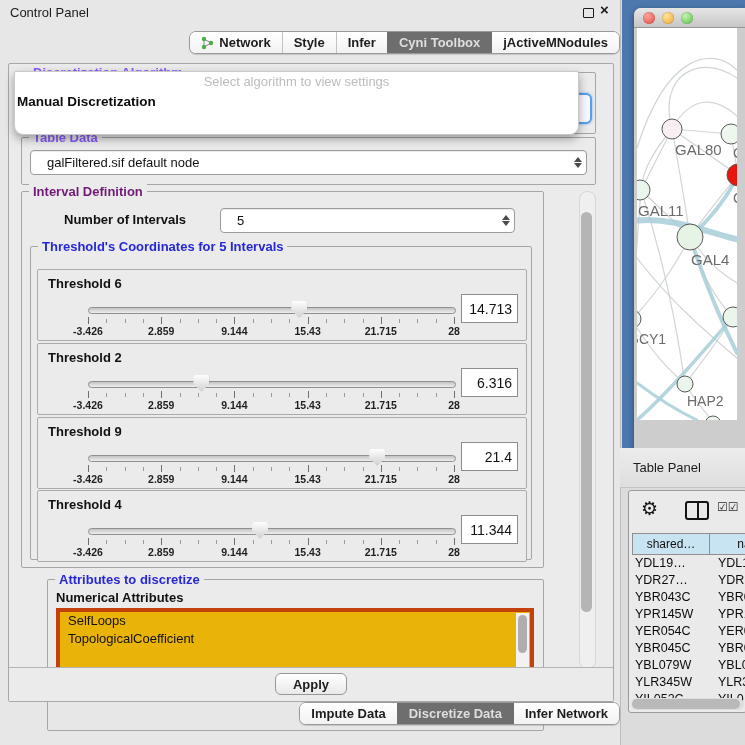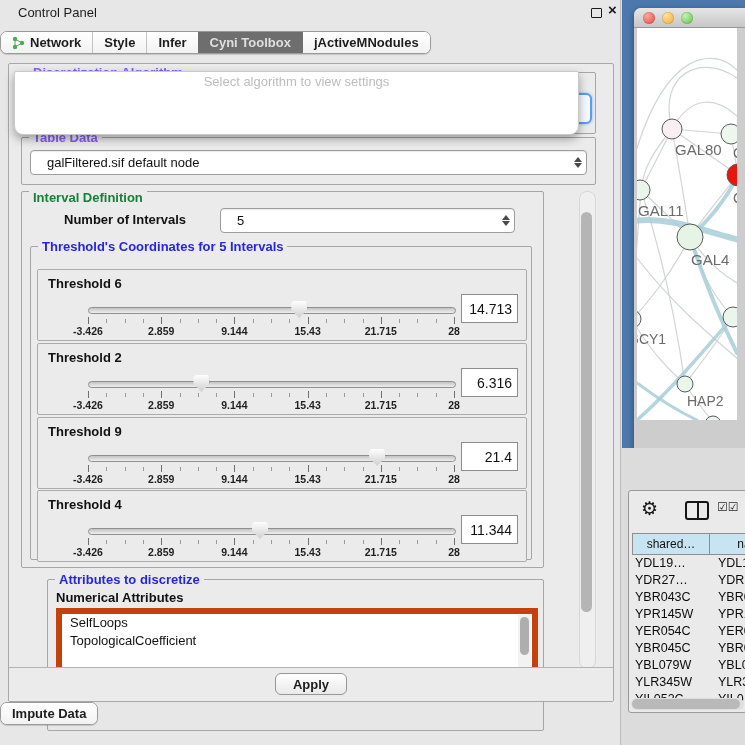--- a/index.html
+++ b/index.html
@@ -1,41 +1,41 @@
 <!DOCTYPE html>
 <html><head>
 <meta charset="utf-8">
 <style>
   html,body{margin:0;padding:0;background:#9a9a9a;}
   #root{position:relative;width:745px;height:745px;background:#e7e7e7;overflow:hidden;
         font-family:"Liberation Sans","DejaVu Sans",sans-serif;color:#111;}
   
-  .cp-titlebar{position:absolute;left:8px;top:0;width:620px;height:26px;}
+  .cp-titlebar{position:absolute;left:0;top:0;width:620px;height:26px;}
   .cp-title{position:absolute;left:10px;top:5px;font-size:13px;color:#1c1c1c;}
   .float-ico{position:absolute;left:583px;top:8px;width:9px;height:8px;border:1.5px solid #1a1a1a;border-radius:1px;}
   .close-ico{position:absolute;left:600px;top:1px;font-size:15px;font-weight:bold;color:#1a1a1a;}
   
-  .tabbar{position:absolute;left:0;width:620px;display:flex;justify-content:flex-start;}
+  .tabbar{position:absolute;left:0;width:620px;display:flex;justify-content:flex-end;}
   .tabbar.top{top:31px;}
   .tabbar.bottom{top:702px;}
   .seg-group{display:inline-flex;border:1px solid #9a9a9a;border-radius:7px;overflow:hidden;
              background:#fff;box-shadow:0 1px 1px rgba(0,0,0,.15);}
   .seg{display:flex;align-items:center;gap:5px;padding:3px 11px;font-size:13px;font-weight:bold;
        color:#1d1d1d;background:linear-gradient(#ffffff,#f2f2f2);cursor:default;}
   .seg + .seg{border-left:1px solid #c2c2c2;}
   .seg.selected{background:#6e6e6e;color:#dfdfdf;border-left-color:#6e6e6e;}
   .seg.selected + .seg{border-left-color:#6e6e6e;}
   
   .outer-panel{position:absolute;left:8px;top:63px;width:604px;height:637px;background:#ebebeb;
                border:1px solid #a8a8a8;border-radius:2px;}
   .group{position:absolute;border:1px solid #a6a6a6;border-radius:2px;}
   .legend{position:absolute;top:-8px;left:7px;background:#ebebeb;padding:0 4px;font-size:13px;
           font-weight:bold;white-space:nowrap;}
   .legend.plain{font-weight:bold;color:#8b5cf6;}
-  .legend.green{color:#15803d;margin-top:6px;}
+  .legend.green{color:#701a75;}
   .legend.blue{color:#2727d8;}
   
   .algo-popup{position:absolute;left:5px;top:7px;width:563px;height:62px;background:#ffffff;
               border:1px solid #c9c9c9;border-radius:2px 2px 9px 9px;z-index:6;
               box-shadow:0 4px 10px rgba(0,0,0,.35);}
   .popup-hint{height:20px;line-height:20px;text-align:center;font-size:13px;color:#bcbcbc;}
   .popup-opt{height:20px;line-height:20px;font-size:13.5px;color:#0c0c0c;padding-left:2px;white-space:nowrap;}
   .popup-opt.selected{font-weight:bold;}
   .combo-focus-bit{position:absolute;left:552px;top:29px;width:27px;height:27px;border:2px solid #5b9ee8;
                    border-radius:6px;background:#f6f9fd;z-index:2;box-shadow:0 0 3px #7fb4ef;}
@@ -59,21 +59,21 @@
   .ticks{position:absolute;left:0;top:17px;width:100%;height:8px;}
   .tick{position:absolute;top:0;width:1px;background:#6f6f6f;}
   .tick.major{height:7px;}
   .tick.minor{height:4px;top:2px;background:#9a9a9a;}
   .ticklabels{position:absolute;left:0;top:25px;width:100%;height:12px;}
   .ticklabel{position:absolute;transform:translateX(-50%);font-size:10.5px;font-weight:bold;color:#1f1f1f;white-space:nowrap;}
   .val{position:absolute;right:8px;top:24px;width:57px;height:29px;box-sizing:border-box;border:1px solid #8d8d8d;
        background:#fff;font-family:inherit;font-size:14px;text-align:right;padding-right:5px;color:#111;}
   
   .attr-title{position:absolute;left:8px;top:10px;font-size:13px;font-weight:bold;}
-  .attr-list{position:absolute;left:8px;top:28px;width:470px;height:57px;background:#ffffff;border:6px solid #c2410c;
+  .attr-list{position:absolute;left:8px;top:28px;width:470px;height:57px;background:#eab308;border:4px solid #c2410c;
              overflow:hidden;}
   .attr-item{font-size:13px;line-height:18px;padding-left:8px;white-space:nowrap;}
   .attr-scroll{position:absolute;left:456px;top:1px;width:13px;height:55px;background:#f2f2f2;}
   .attr-scroll .th{position:absolute;left:2px;top:2px;width:9px;height:38px;background:#aeaeae;border-radius:5px;}
   
   .bottom-strip{position:absolute;left:0;bottom:0;width:100%;height:33px;background:#ebebeb;
                 border-top:1px solid #b3b3b3;z-index:8;display:flex;justify-content:center;}
   .apply-btn{margin-top:5px;height:22px;padding:0 17px;font-family:inherit;font-size:13px;font-weight:bold;color:#1c1c1c;
              background:linear-gradient(#ffffff,#e9e9e9);border:1px solid #979797;border-radius:6px;}
   
@@ -153,20 +153,21 @@
 
   <div class="outer-panel">
 
     <div class="group" style="left:12px;top:8px;width:573px;height:60px;">
       <span class="legend plain">Discretization Algorithm</span>
     </div>
     <div class="combo-focus-bit"></div>
 
     <div class="algo-popup">
       <div class="popup-hint">Select algorithm to view settings</div>
+      <div class="popup-opt selected">Manual Discretization</div>
     </div>
 
     <div class="group" style="left:12px;top:73px;width:573px;height:46px;">
       <span class="legend plain">Table Data</span>
       <div class="combo" style="left:8px;top:12px;right:8px;">
         <span class="txt">galFiltered.sif default node</span>
         <span class="spin">
             <span class="tri-up"></span>
             <span class="tri-dn"></span>
           </span>
@@ -369,20 +370,26 @@
 
     <div class="bottom-strip">
       <button class="apply-btn">Apply</button>
     </div>
   </div>
 
   <div class="tabbar bottom">
     <div class="seg-group">
       <div class="seg">
           <span>Impute Data</span>
+        </div>
+      <div class="seg selected">
+          <span>Discretize Data</span>
+        </div>
+      <div class="seg">
+          <span>Infer Network</span>
         </div>
     </div>
   </div>
 
   <div class="right-bg"></div>
 
   <div class="net-frame">
     <div class="mac-window">
       <div class="mac-titlebar">
         <span class="light red"></span>
@@ -431,20 +438,23 @@
             <circle cx="96" cy="289" r="10" fill="#eaf5ec" stroke="#5a5a5a" stroke-width="1"></circle>
             <text x="99" y="313" font-size="14" fill="#6b6b6b" font-family="&quot;Liberation Sans&quot;,&quot;DejaVu Sans&quot;,sans-serif">H</text>
             <circle cx="48" cy="356" r="8" fill="#eaf5ec" stroke="#5a5a5a" stroke-width="1"></circle>
             <text x="50" y="378" font-size="14" fill="#6b6b6b" font-family="&quot;Liberation Sans&quot;,&quot;DejaVu Sans&quot;,sans-serif">HAP2</text>
             <circle cx="76" cy="396" r="8" fill="#eaf5ec" stroke="#5a5a5a" stroke-width="1"></circle>
           </svg>
       </div>
     </div>
   </div>
 
+  <div class="tp-header">
+    <div class="tp-title">Table Panel</div>
+  </div>
 
   <div class="tp-body">
     <span class="gear">⚙</span>
     <span class="split-ico"></span>
     <span class="checks">☑☑</span>
     <div class="th-cell" style="left:3px;width:78px;">shared…</div>
     <div class="th-cell" style="left:80px;width:70px;">na</div>
     <div class="rows" id="tp-rows">
         <div class="t-row">
           <div class="c1">YDL19…</div>

